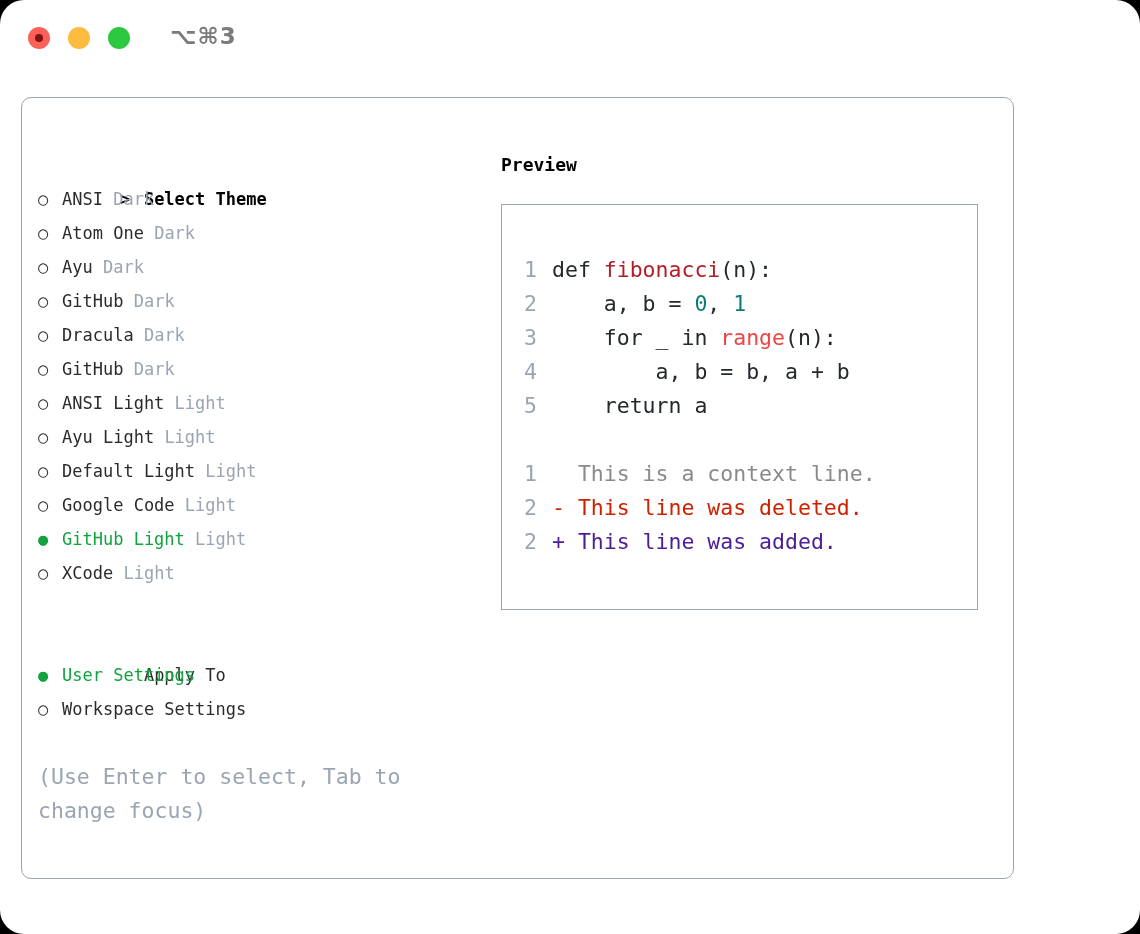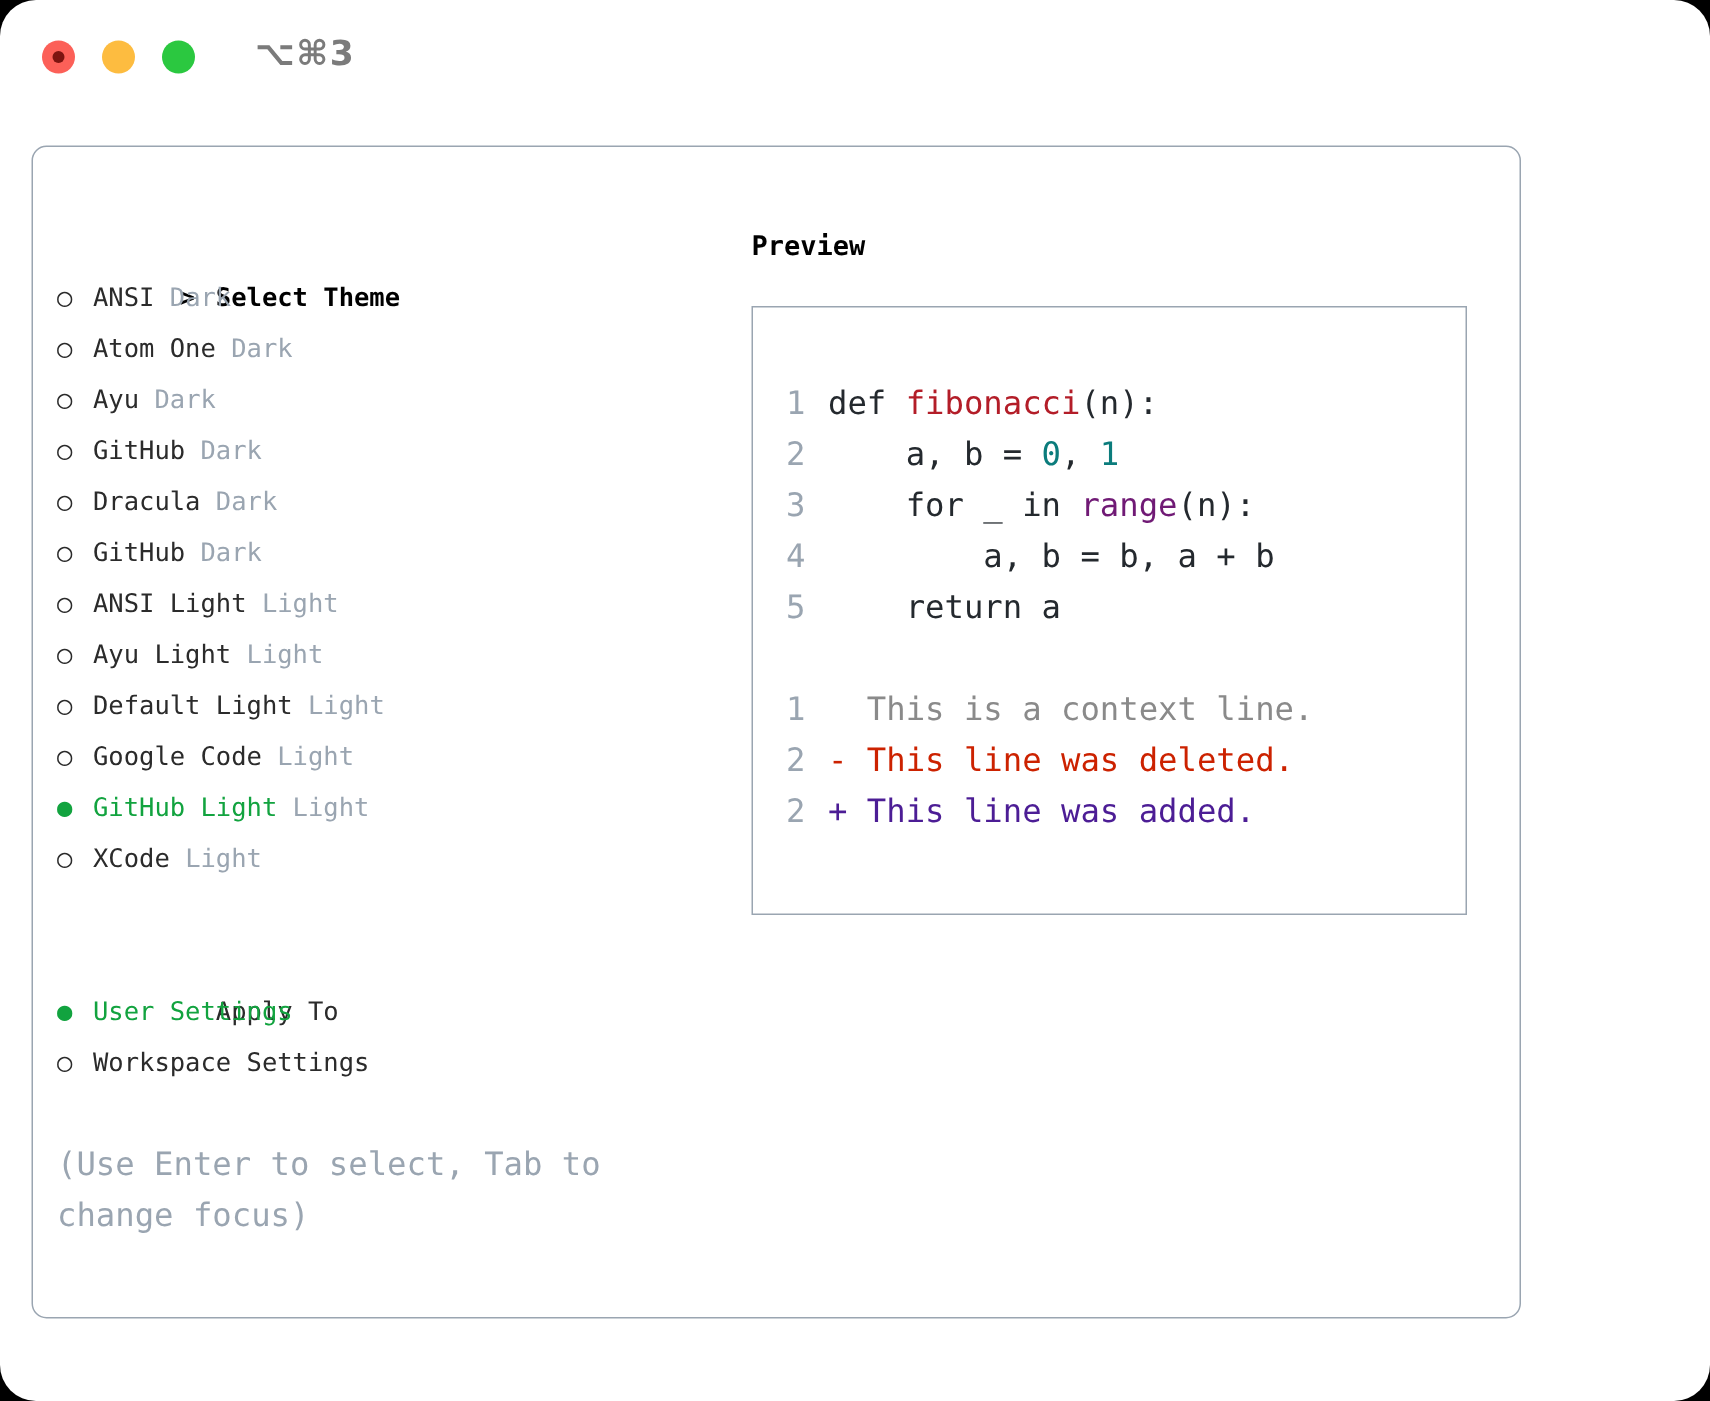--- a/index.html
+++ b/index.html
@@ -145,21 +145,21 @@
     white-space: pre;
     color: #24292e;
   }
   .gutter {
     display: inline-block;
     width: 28px;
     color: #9aa5b1;
   }
   .tok-fn   { color: #b31d28; }
   .tok-num  { color: #0b7c7c; }
-  .tok-call { color: #701a75; }
+  .tok-call { color: #ef4444; }
   .diff-ctx { color: #8a8a8a; }
   .diff-del { color: #cc2200; }
   .diff-add { color: #4c1d95; }
   .code-gap { height: 34px; }
 </style>
 </head>
 <body>
 
 <div id="window">
 

